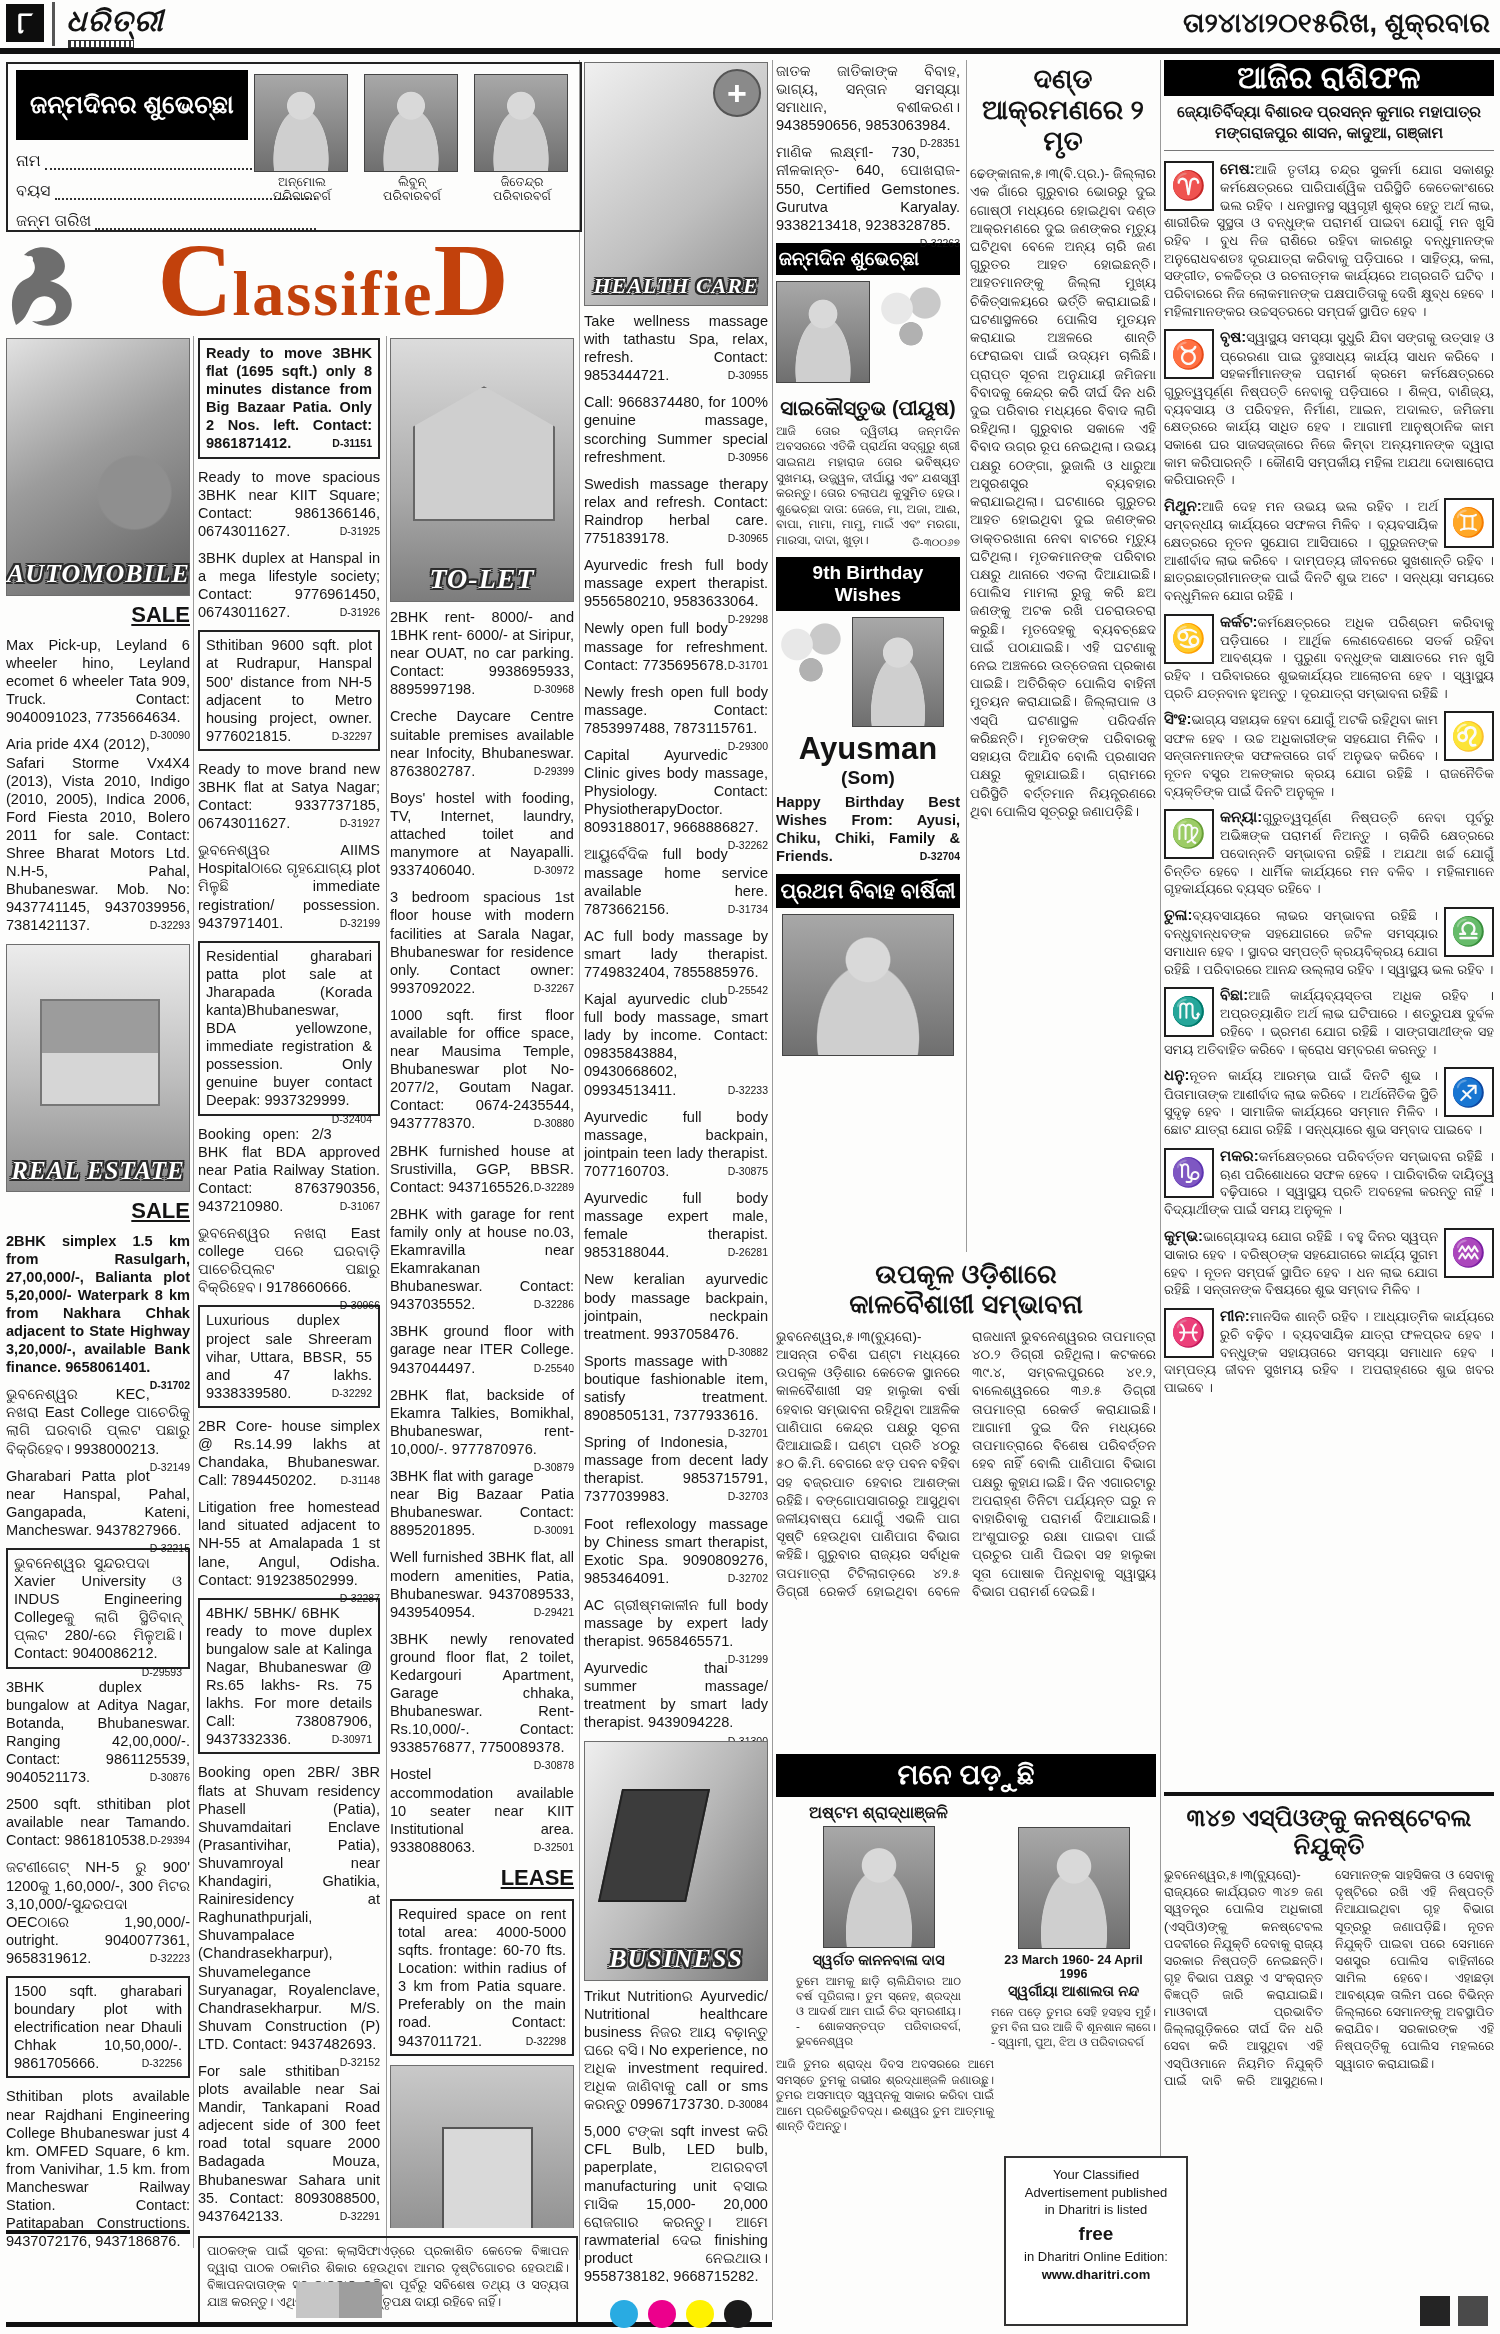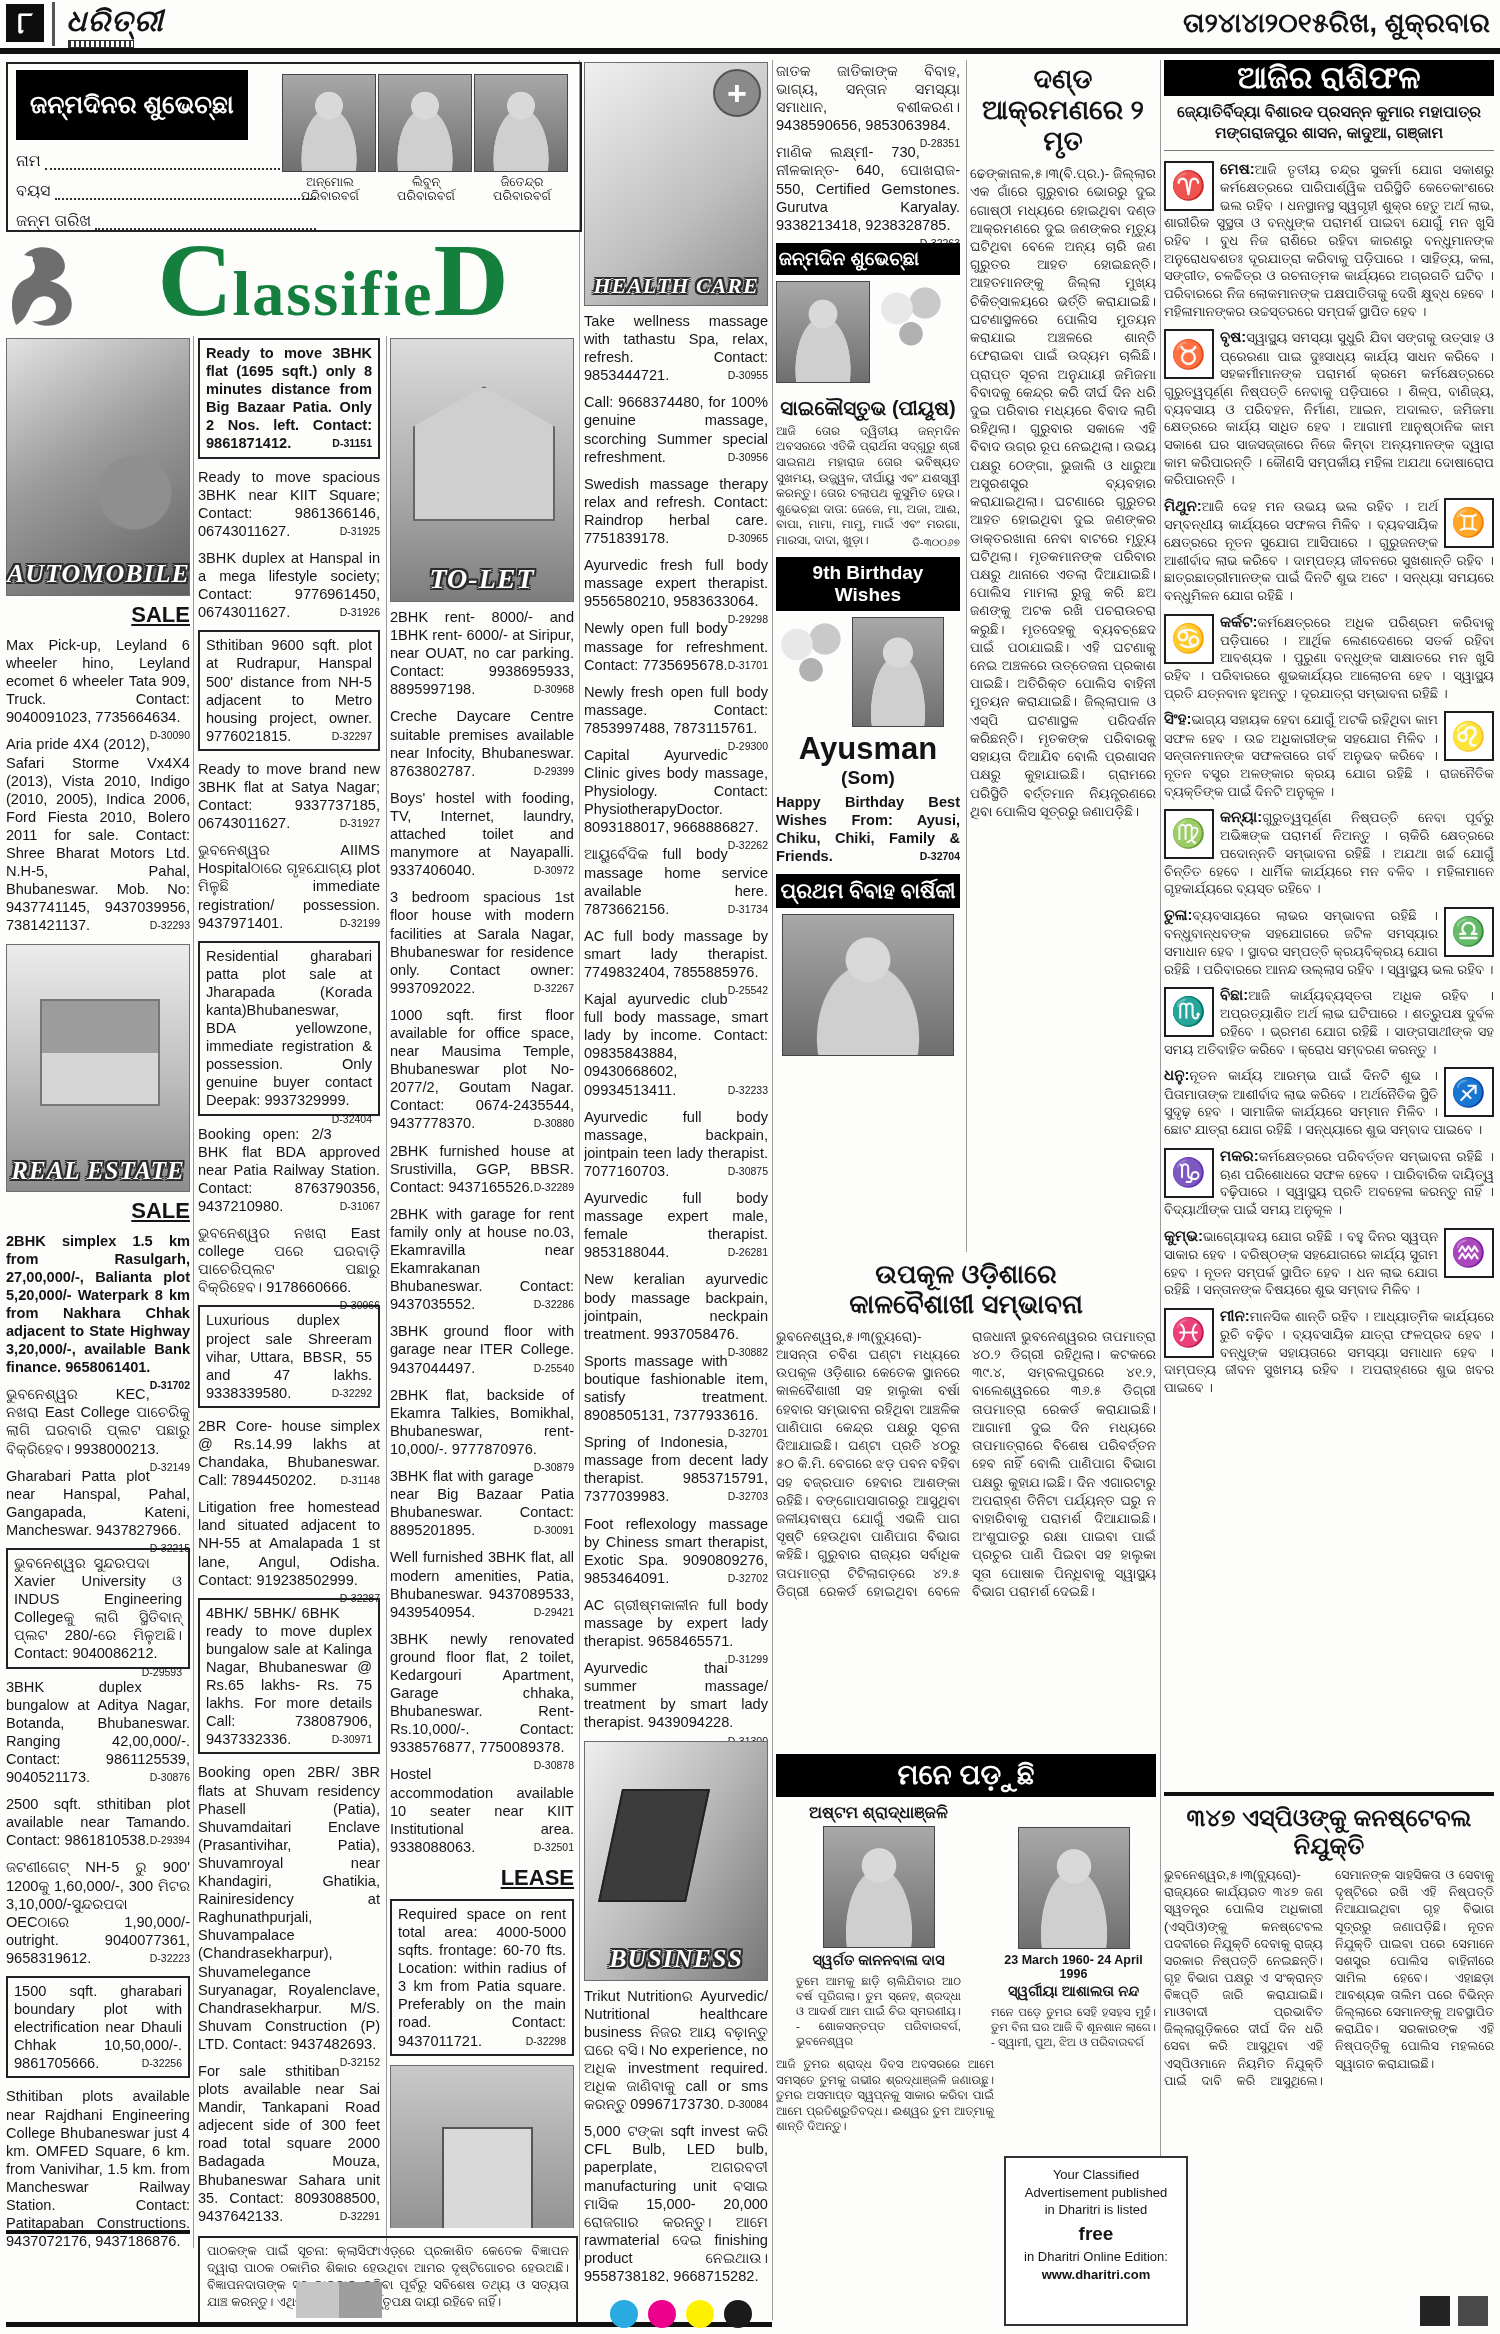--- a/index.html
+++ b/index.html
@@ -12,29 +12,29 @@
   .hdr-sep{position:absolute;left:52px;top:2px;width:3px;height:44px;background:#555;}
   .masthead{position:absolute;left:66px;top:4px;font-family:"Liberation Serif",serif;font-weight:bold;font-style:italic;font-size:30px;letter-spacing:1px;}
   .mast-ruler{position:absolute;left:68px;top:40px;width:64px;height:6px;background:repeating-linear-gradient(90deg,#333 0 2px,#fff 2px 5px);border:1px solid #333;}
   .hdr-date{position:absolute;right:10px;top:8px;font-size:27px;font-weight:bold;}
   .hdr-rule{position:absolute;left:0;top:48px;width:1500px;height:6px;background:#111;box-shadow:0 8px 0 -6px #111;}
   
   .coupon{border:2px solid #222;padding:6px 8px;}
   .coupon-banner{background:#000;color:#fff;font-weight:bold;font-size:25px;display:inline-block;padding:20px 14px;}
   .cfield{display:flex;align-items:flex-end;font-size:16px;margin-top:12px;width:300px;}
   .cfield .dots{flex:1;border-bottom:2px dotted #333;margin-left:4px;height:14px;}
-  .cphotos{position:absolute;right:10px;top:10px;display:flex;margin-left:13px;}
+  .cphotos{position:absolute;right:10px;top:10px;display:flex;gap:14px;margin-left:13px;}
   .cphoto{width:96px;text-align:center;}
   .photo{background:radial-gradient(circle at 50% 32%,#d9d9d9 0 17%,rgba(0,0,0,0) 18%),radial-gradient(ellipse at 50% 88%,#cfcfcf 0 42%,rgba(0,0,0,0) 43%),linear-gradient(#a8a8a8,#6f6f6f);border:1px solid #444;}
   .cphoto .photo{width:92px;height:96px;}
   .ccap{font-size:12.5px;line-height:1.15;margin-top:3px;}
   .cnote{font-size:11.8px;line-height:1.3;margin-top:10px;border-top:1px solid #666;padding-top:4px;}
   
   .logo{display:flex;align-items:center;}
-  .logo-text{flex:1;text-align:center;font-family:"Liberation Serif",serif;font-weight:bold;color:#15803d;white-space:nowrap;}
+  .logo-text{flex:1;text-align:center;font-family:"Liberation Serif",serif;font-weight:bold;color:#c2410c;white-space:nowrap;}
   .logo-c,.logo-d{font-size:104px;line-height:90px;}
   .logo-mid{font-size:64px;letter-spacing:2px;}
   
   .sec-img{position:relative;border:1px solid #6e6e6e;margin-bottom:6px;}
   .img-label{position:absolute;bottom:6px;left:0;width:100%;text-align:center;font-family:"Liberation Serif",serif;font-weight:bold;font-style:italic;color:#fff;letter-spacing:1px;
     text-shadow:-2px -2px 0 #2c2c2c,2px -2px 0 #2c2c2c,-2px 2px 0 #2c2c2c,2px 2px 0 #2c2c2c,0 -2px 0 #2c2c2c,0 2px 0 #2c2c2c,-2px 0 0 #2c2c2c,2px 0 0 #2c2c2c;}
   .img-auto{background:radial-gradient(circle at 70% 60%,#8f8f8f 0 18%,rgba(0,0,0,0) 19%),linear-gradient(150deg,#e2e2e2,#9c9c9c 45%,#606060);}
   .img-re{background:linear-gradient(#ececec,#bdbdbd 55%,#8d8d8d);}
   .img-re::before{content:"";position:absolute;left:18%;top:22%;width:64%;height:42%;background:#d6d6d6;border:2px solid #777;box-shadow:0 54px 0 -2px #9c9c9c inset;}
   .img-tolet{background:linear-gradient(#dcdcdc,#a9a9a9 60%,#7d7d7d);}

